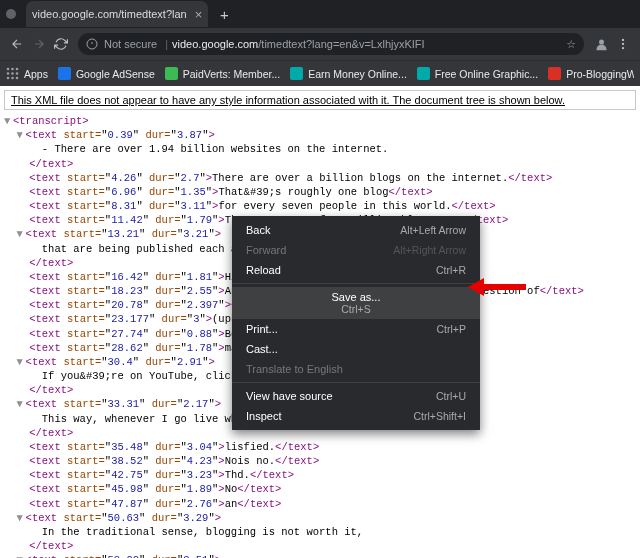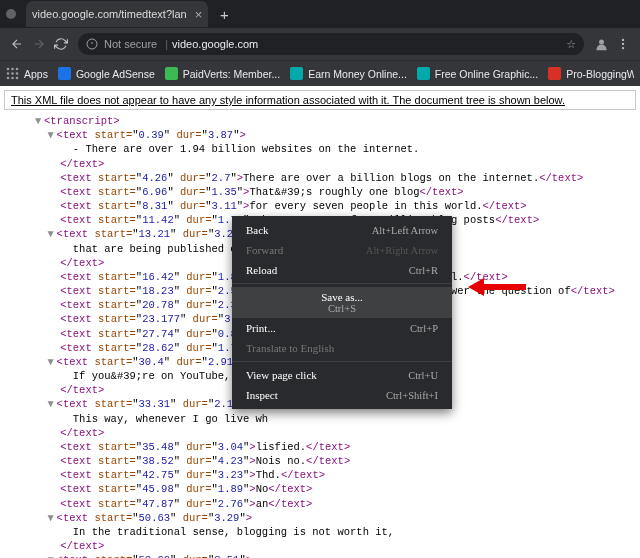--- a/index.html
+++ b/index.html
@@ -44,24 +44,24 @@
   }
   .xml-content {
     background: #fff; margin: 4px; font-family: "Consolas","Courier New",monospace;
     font-size: 10.5px; line-height: 1.35; color: #000; white-space: nowrap; overflow: hidden;
   }
   .tag { color: #881280; }
   .attr-name { color: #994500; }
   .attr-val { color: #1a1aa6; }
   .txt { color: #000; }
   .caret { color: #909090; cursor: pointer; display: inline-block; width: 9px; }
-  .line { white-space: pre; margin-left: 31px; }
+  .line { white-space: pre; }
   .context-menu {
-    position: absolute; left: 232px; top: 216px; width: 220px;
-    background: #292a2d; color: #fff; font-family: Liberation Serif, serif;
+    position: absolute; left: 232px; top: 216px; width: 248px;
+    background: #292a2d; color: #fff; font-family: Liberation Sans, sans-serif;
     font-size: 11px; box-shadow: 0 4px 10px rgba(0,0,0,0.5); z-index: 10;
     padding: 4px 0;
   }
   .cm-row { display: flex; justify-content: space-between; align-items: center; padding: 4px 14px; cursor: pointer; }
   .cm-row.disabled { color: #777; cursor: default; }
   .cm-row.highlight { background: #3f4042; flex-direction: column; }
   .cm-sep { border-top: 1px solid #3f4042; margin: 3px 0; }
   .cm-shortcut { color: #aaa; font-size: 10.5px; }
   .cm-row.disabled .cm-shortcut { color: #555; }
   .arrow {
@@ -99,20 +99,21 @@
       </div>
     <div class="url-bar">
       <svg width="12" height="12" viewBox="0 0 24 24" fill="none" stroke="#9aa0a6" stroke-width="2" style="margin-right:6px">
           <circle cx="12" cy="12" r="10"></circle>
           <line x1="12" y1="8" x2="12" y2="12"></line>
           <line x1="12" y1="16" x2="12" y2="16"></line>
         </svg>
       <span class="not-secure">Not secure</span>
       <span style="color:#5f6368;margin:0 4px">|</span>
       <span class="url-host">video.google.com</span>
+        <span class="url-path">/timedtext?lang=en&amp;v=LxlhjyxKIFI</span>
       <span style="flex:1"></span>
       <span class="star">☆</span>
     </div>
     <div class="nav-icon">
         <svg width="15" height="15" viewBox="0 0 24 24" fill="#9aa0a6">
           <circle cx="12" cy="8" r="4"></circle>
           <path d="M4 21v-1a8 8 0 0116 0v1z"></path>
         </svg>
       </div>
     <div class="nav-icon">
@@ -217,27 +218,31 @@
     </div>
   <div class="cm-sep"></div>
   <div class="cm-row highlight">
       <span>Save as...</span>
       <span class="cm-shortcut">Ctrl+S</span>
     </div>
   <div class="cm-row">
       <span>Print...</span>
       <span class="cm-shortcut">Ctrl+P</span>
     </div>
+  <div class="cm-row">
+      <span>Cast...</span>
+      <span></span>
+    </div>
   <div class="cm-row disabled">
       <span>Translate to English</span>
       <span></span>
     </div>
   <div class="cm-sep"></div>
   <div class="cm-row">
-      <span>View page click</span>
+      <span>View have source</span>
       <span class="cm-shortcut">Ctrl+U</span>
     </div>
   <div class="cm-row">
       <span>Inspect</span>
       <span class="cm-shortcut">Ctrl+Shift+I</span>
     </div>
 </div>
 
 <div class="arrow">
   <svg width="60" height="24" viewBox="0 0 60 24">

